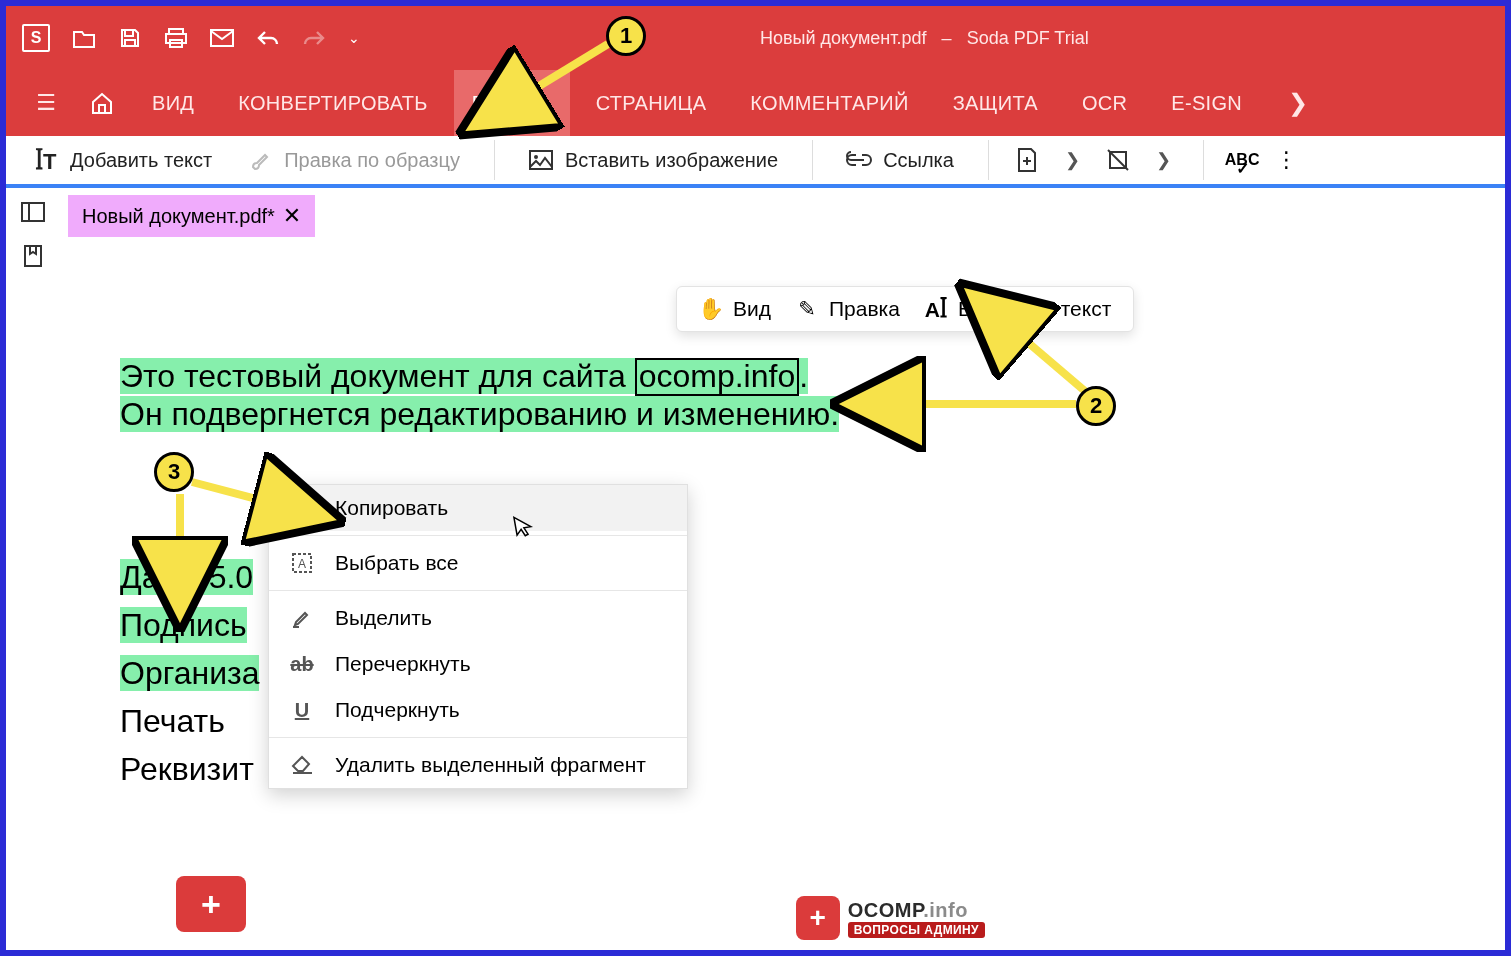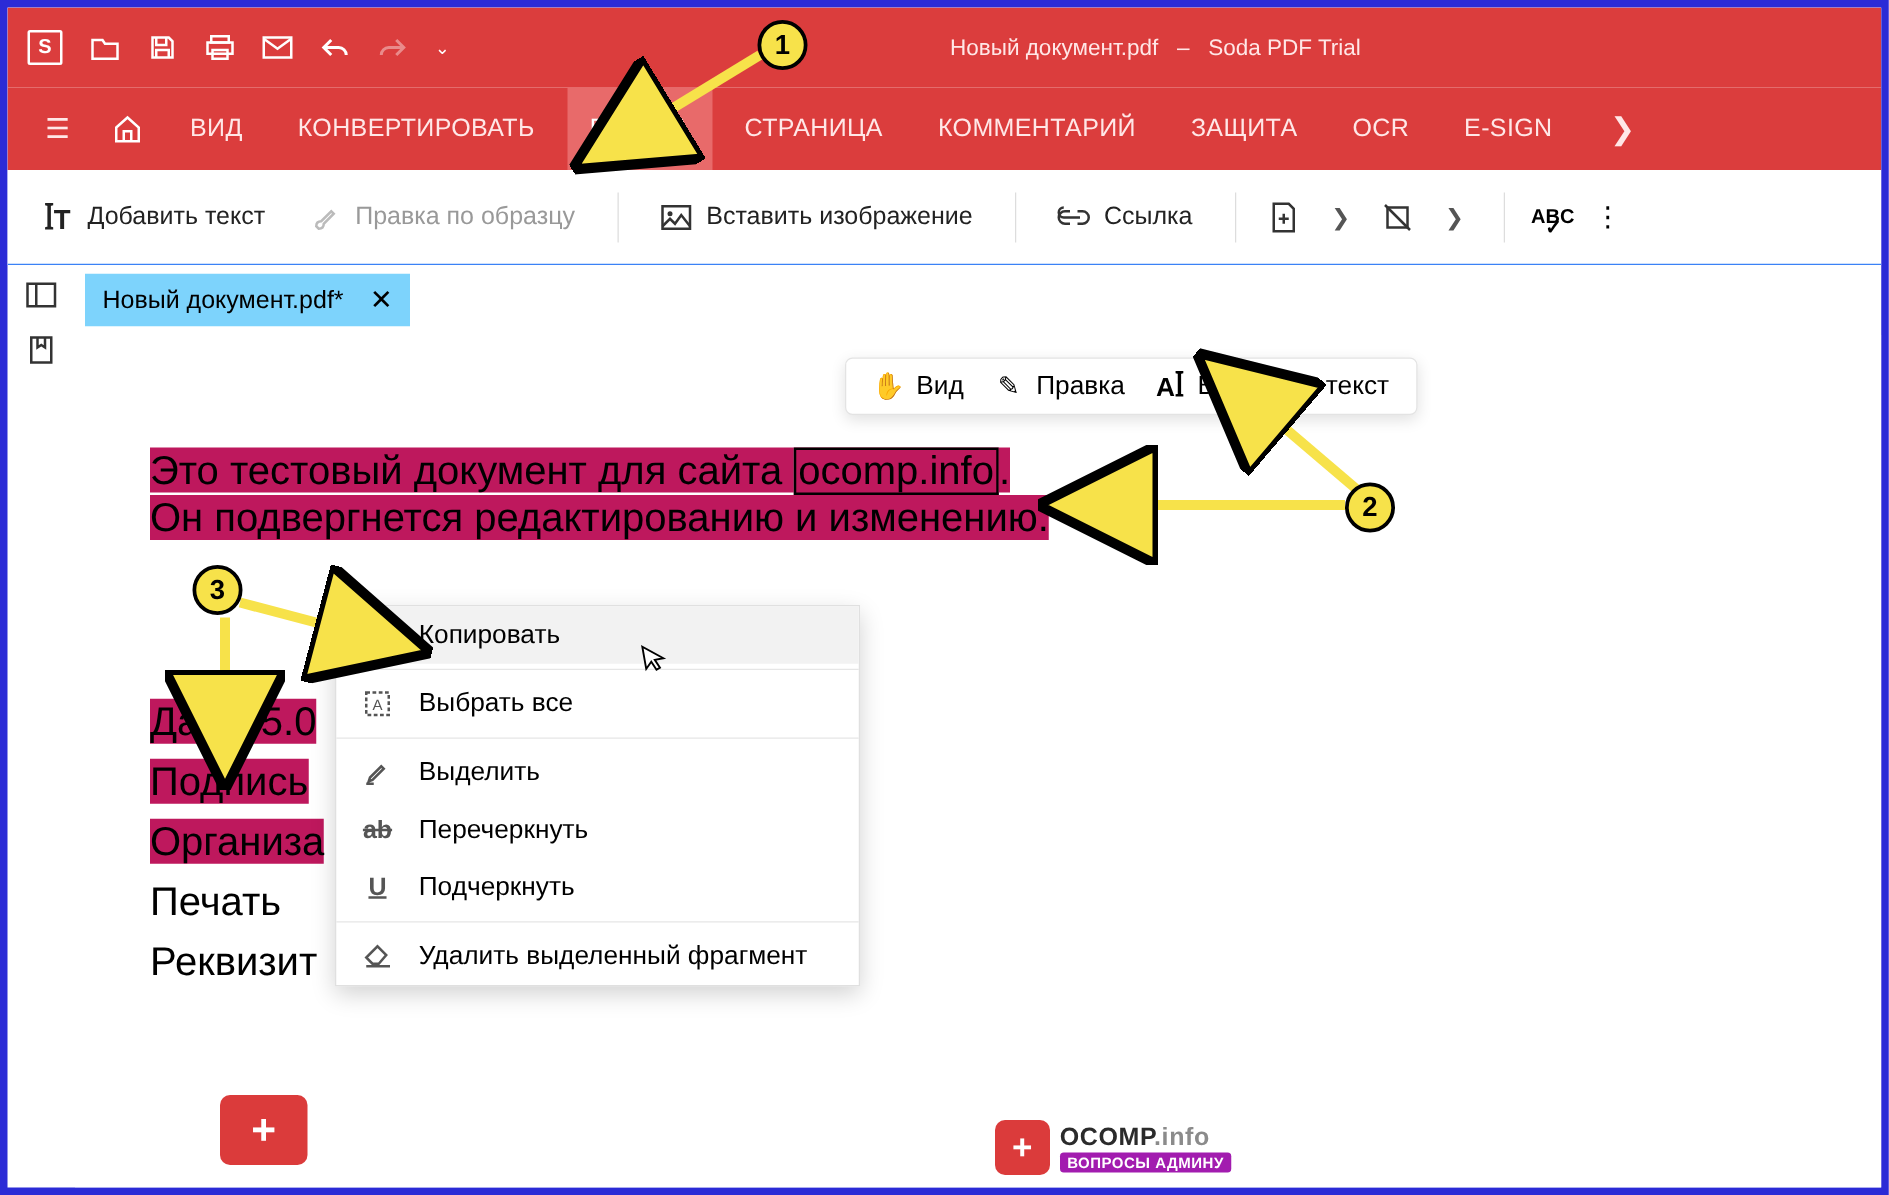--- a/index.html
+++ b/index.html
@@ -10,54 +10,54 @@
 .sep-dash { margin: 0 10px; }
 .logo { width: 28px; height: 28px; border:2px solid #fff; border-radius:2px; display:flex; align-items:center; justify-content:center;font-size:16px;font-weight:600;}
 .ic { width:24px; height:24px; display:inline-flex; align-items:center; justify-content:center; }
 .dim { opacity: 0.4; }
 .chev-sm { font-size:14px; color:#fff; }
 .menubar { background:#db3d3d; height:66px; display:flex; align-items:center; padding: 0 16px; gap: 8px; color: #ffe7e7; }
 .menubg { display:flex; align-items:center; justify-content:center; width:48px; height:48px; font-size:22px;}
 .menuitem { padding: 0 18px; height:66px; display:flex; align-items:center; font-size:20px; font-weight:500; color:#ffe7e7; cursor:pointer; letter-spacing: 0.3px;}
 .menuitem.active { background: #e86a6a; color:#fff; }
 .menu-more { margin-left: 8px; font-size: 24px; color: #ffe7e7; padding: 8px 12px; cursor:pointer;}
-.toolbar { height:76px; background:#fff; display:flex; align-items:center; padding: 16px 20px; gap: 20px; border-bottom:1px solid #3b82f6; }
+.toolbar { height:52px; background:#fff; display:flex; align-items:center; padding: 16px 20px; gap: 20px; border-bottom:4px solid #3b82f6; }
 .tbtn { display:flex; align-items:center; gap:12px; font-size:20px; color:#222; cursor:pointer; padding: 6px 8px; }
 .tbtn.gray { color:#999; }
 .vdiv { width:1px; height:40px; background:#ddd; margin:0 6px; }
 .tchev { font-size:18px; color:#555; padding:0 6px; cursor:pointer;}
 .tabbar { height:56px; display:flex; align-items:center; padding-left:8px; gap:10px;}
 .siderail { width:54px; display:flex; flex-direction:column; align-items:center; gap:20px; padding-top:0;}
 .siderail-wrap { display:flex; align-items:flex-start;}
-.tab { display:flex; align-items:center; gap:21px; padding: 8px 14px; font-size:20px; background:#7dd3fc;text-align:right;}
+.tab { display:flex; align-items:center; gap:8px; padding: 8px 14px; font-size:20px; background:#f0abfc;text-align:right;}
 .tab .close {font-size:22px; cursor:pointer;}
 .canvas { position:relative; flex:1; background:#fff; padding: 20px 60px;}
 .page { position:relative; width: 100%; }
-.hl { background: #be185d; }
+.hl { background: #86efac; }
 .line1 { font-size:32px; font-family: "Times New Roman", serif; color:#000; }
 .linkbox { border:2px solid #000; display:inline-block; padding: 0 2px; line-height:1.05;}
 .hl-row { display:inline; }
 .gap30 { height:120px;}
 .bodytext { font-size:32px; font-family:"Times New Roman", serif; line-height:1.5;}
 .float-toolbar { position:absolute; top:280px; left:670px; background:#fff; border:1px solid #e3e3e3; border-radius:6px; box-shadow: 0 4px 12px rgba(0,0,0,0.12); display:flex; align-items:center; gap:24px; padding: 10px 22px;}
 .fitem { display:flex; align-items:center; gap:10px; font-size:21px; cursor:pointer;}
 .ctxmenu { position:absolute; top:478px; left:262px; width:420px; background:#fff; border:1px solid #e0e0e0; box-shadow:0 6px 18px rgba(0,0,0,0.18);}
 .ctxitem { display:flex; align-items:center; gap:20px; padding:10px 20px; font-size:21px; cursor:pointer;}
 .ctxitem.hovered { background:#f2f2f2;}
 .ctxsep { height:1px; background:#e6e6e6; margin:4px 0;}
 .ctxic { width:26px; height:26px; display:flex; align-items:center; justify-content:center; color:#555; font-size:20px;}
 .callout { position:absolute; width:40px; height:40px; border-radius:50%; background:#f7e24a; border:3px solid #000; display:flex; align-items:center; justify-content:center; font-weight:700; font-size:22px; z-index:20;}
 .arrow {position:absolute; z-index:19;}
 svg { overflow: visible; }
 .watermark { position:absolute; bottom:10px; right:520px; display:flex; align-items:center; gap:8px; z-index:25;}
 .wm-plus { width:44px; height:44px; background:#db3b3b; color:#fff; border-radius:8px; display:flex; align-items:center; justify-content:center; font-size:28px; font-weight:700;}
 .wm-text { display:flex; flex-direction:column; font-weight:700;}
 .wm-main { font-size:20px; color:#2b2b2b; letter-spacing:0.5px;}
 .wm-main .dim2 { color:#8b8b8b; }
-.wm-sub { font-size:12px; background:#a21caf; color:#fff; padding:1px 6px; border-radius:3px; letter-spacing:0.4px;}
+.wm-sub { font-size:12px; background:#b91c1c; color:#fff; padding:1px 6px; border-radius:3px; letter-spacing:0.4px;}
 .app-plus { position:absolute; left:170px; bottom:18px; width:70px; height:56px; background:#db3b3b; border-radius:8px; display:flex; align-items:center; justify-content:center; color:#fff; font-size:34px; font-weight:700;}
 .cursor { position:absolute; top:508px; left:508px; font-size:20px; z-index:30; transform: rotate(-10deg);}
 .strike { text-decoration: line-through;}
 .under { text-decoration: underline;}
 </style>
 </head>
 <body>
 
 <div class="titlebar">
   <div class="tb-left">

